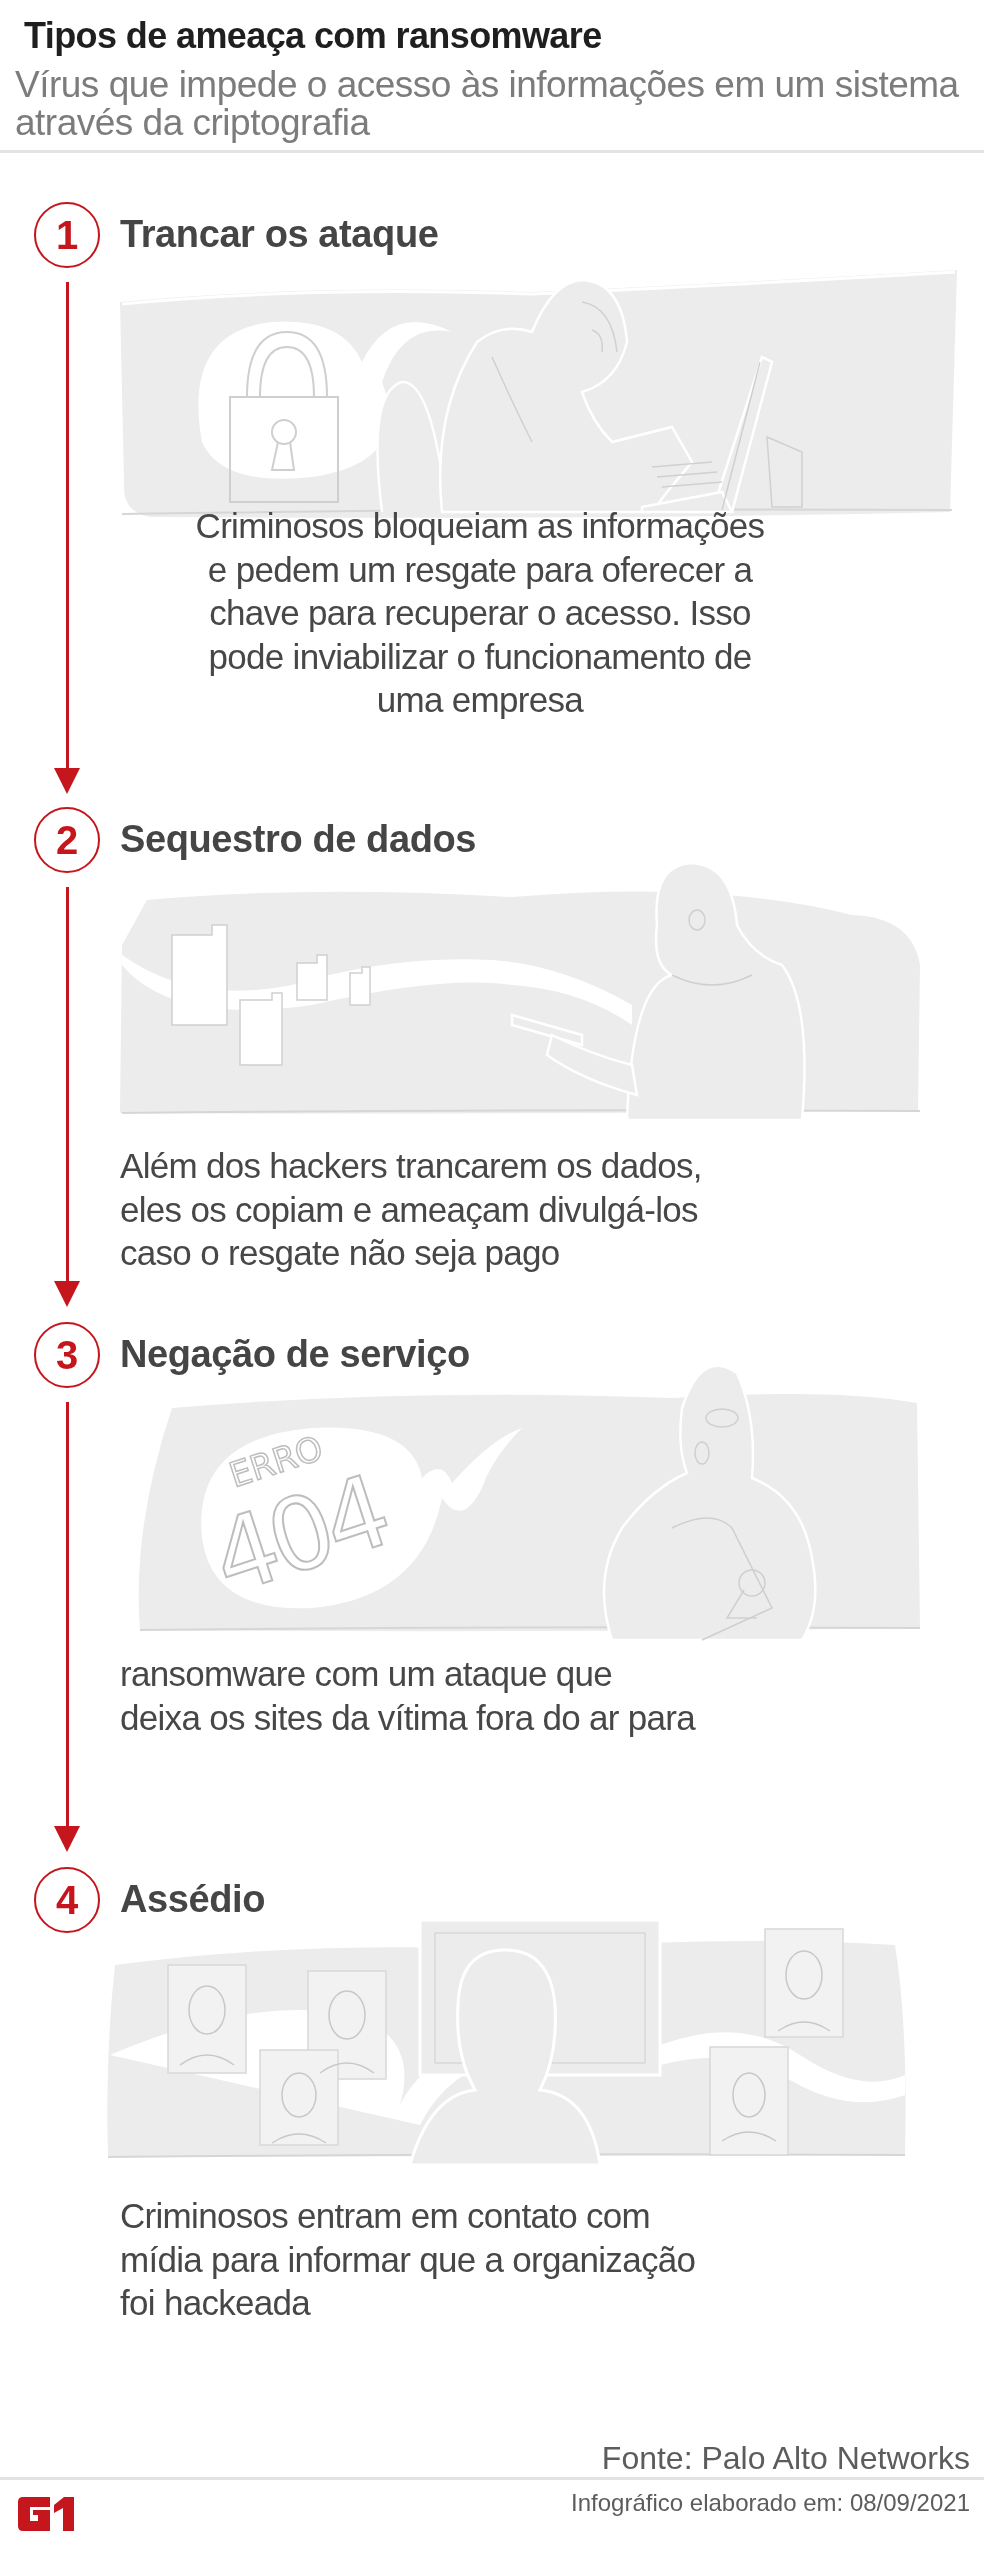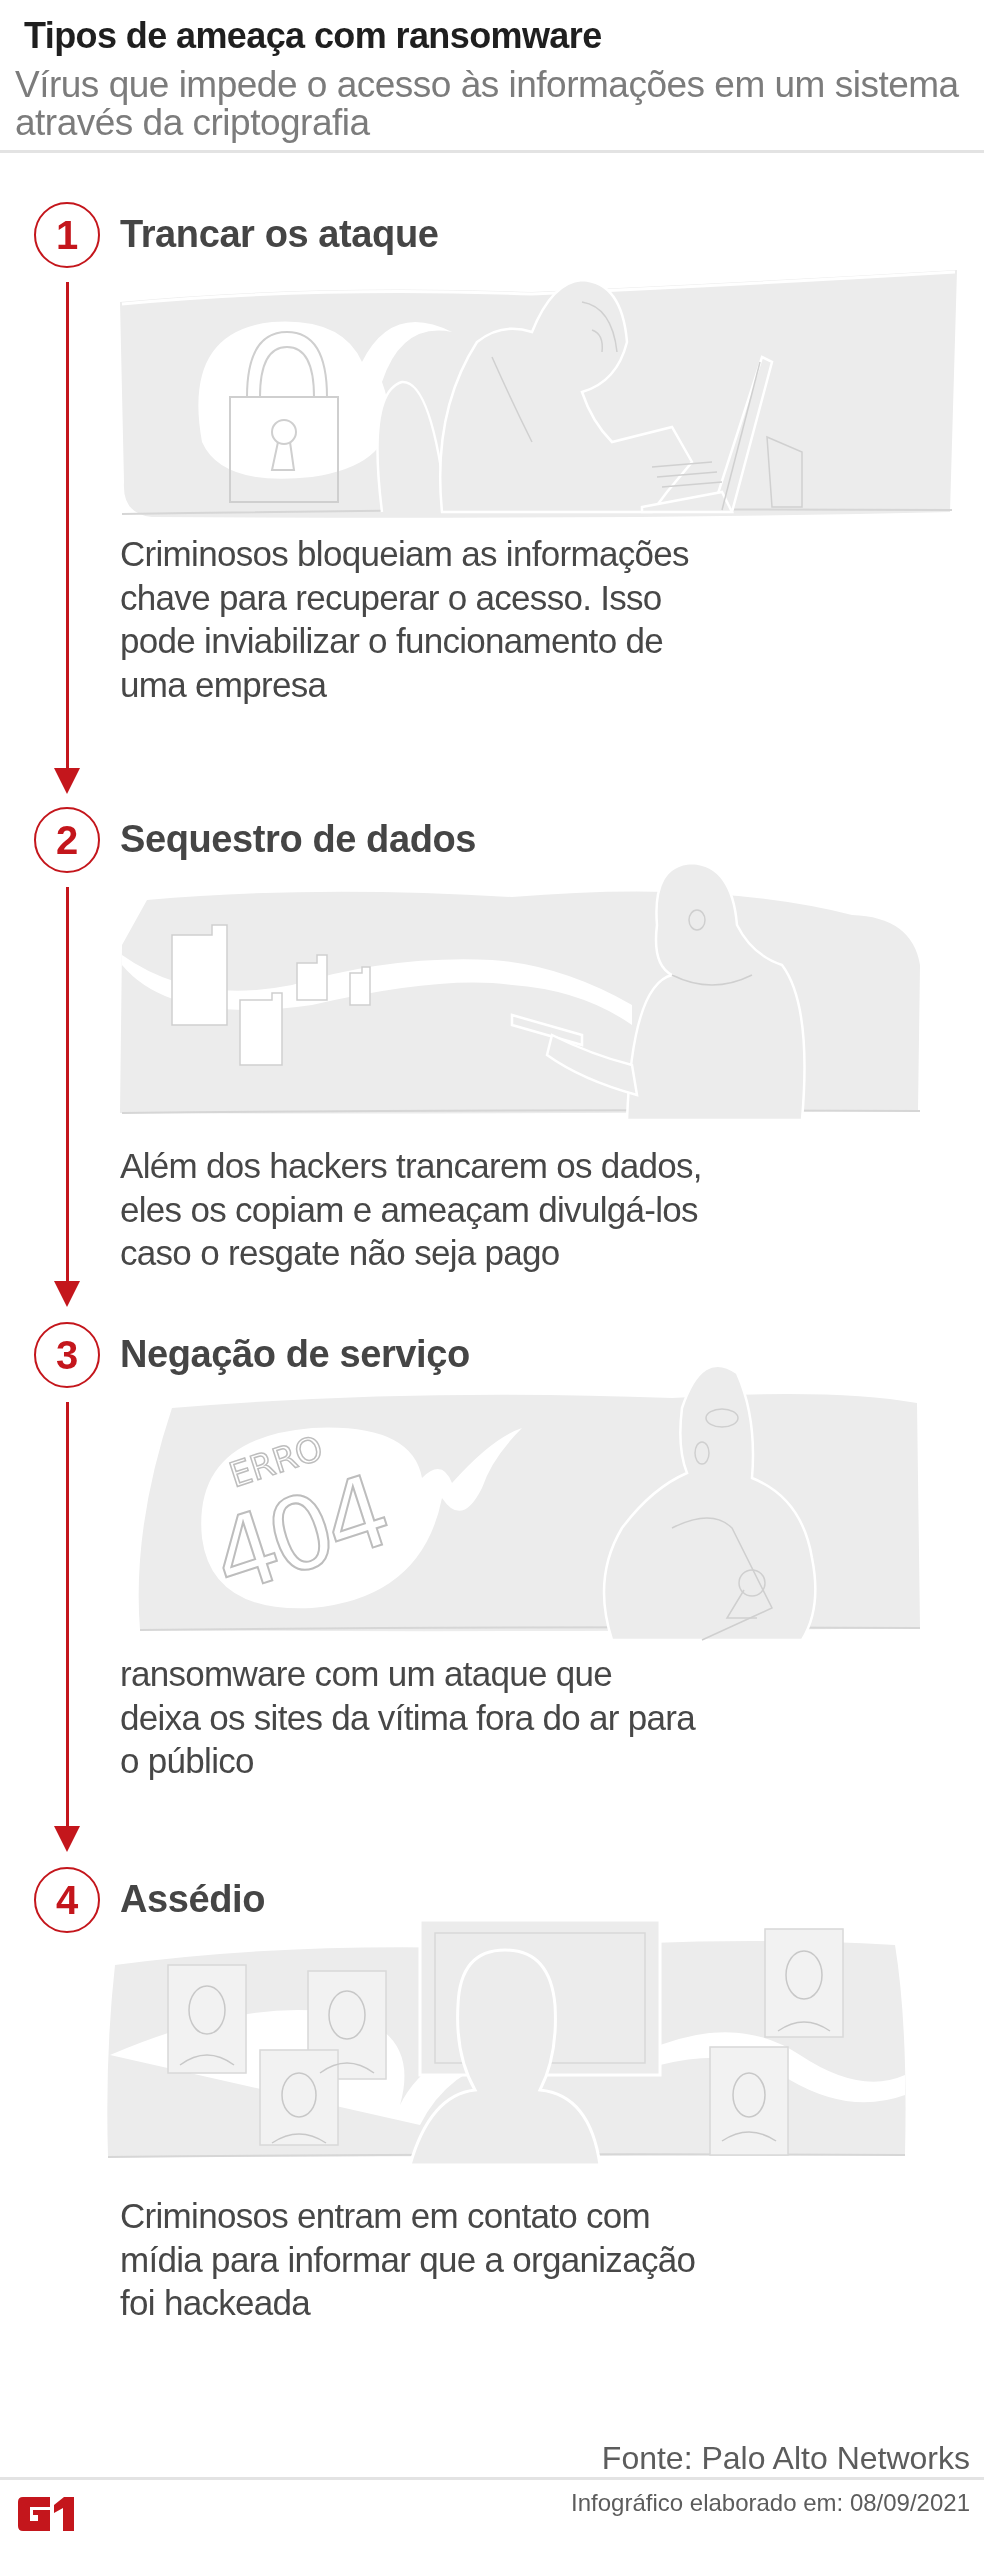--- a/index.html
+++ b/index.html
@@ -66,22 +66,23 @@
   </g>
   <g stroke="#d0d0d0" stroke-width="1.5" fill="none">
     <path d="M470 40 Q500 45 505 90"></path>
     <path d="M480 68 Q492 72 490 90"></path>
     <path d="M380 95 Q400 140 420 180"></path>
     <path d="M540 205 L600 200 M545 215 L605 210 M550 225 L610 220"></path>
     <path d="M648 100 L610 248"></path>
     <path d="M655 175 L660 245 L690 245 L690 190 Z"></path>
   </g>
 </svg>
-<div class="abs body-text" style="top:532px;">
+<div class="abs body-text" style="top:504px;text-align:center;">
   <span>Criminosos bloqueiam as informações</span>
+  <span>e pedem um resgate para oferecer a</span>
   <span>chave para recuperar o acesso. Isso</span>
   <span>pode inviabilizar o funcionamento de</span>
   <span>uma empresa</span>
 </div>
 
 <div class="abs circle" style="left:34px;top:807px;">2</div>
 <div class="abs heading" style="top:817px;">Sequestro de dados</div>
 <svg class="abs panel" style="left:112px;top:825px;" width="820" height="295" viewBox="0 0 820 295">
   <path d="M35 75 Q200 60 400 72 Q600 55 740 90 Q800 92 808 140 L806 285 Q400 290 8 288 L10 120 Z" fill="#ececec"></path>
   <path d="M10 140 Q60 200 200 180 Q330 150 400 160 Q470 165 520 200 L520 180 Q450 140 380 135 Q280 130 180 160 Q80 180 10 130 Z" fill="#ffffff"></path>
@@ -125,21 +126,20 @@
     <ellipse cx="610" cy="40" rx="16" ry="9"></ellipse>
     <ellipse cx="590" cy="75" rx="7" ry="11"></ellipse>
     <path d="M560 150 Q600 130 620 150 L660 230 L590 262"></path>
     <circle cx="640" cy="205" r="13"></circle>
     <path d="M632 212 L615 240 L645 240"></path>
   </g>
 </svg>
 <div class="abs body-text" style="top:1652px;">
   <span>ransomware com um ataque que</span>
   <span>deixa os sites da vítima fora do ar para</span>
-  <span>o público</span>
 </div>
 
 <div class="abs circle" style="left:34px;top:1867px;">4</div>
 <div class="abs heading" style="top:1877px;">Assédio</div>
 <svg class="abs panel" style="left:100px;top:1905px;" width="830" height="260" viewBox="0 0 830 260">
   <path d="M15 60 Q200 35 430 45 Q620 30 795 40 Q808 120 805 250 L8 252 Q5 150 15 60 Z" fill="#ececec"></path>
   <path d="M8 252 Q400 248 805 250" stroke="#d6d6d6" stroke-width="2" fill="none"></path>
   <path d="M10 150 Q150 90 250 110 Q320 130 300 200 Q330 140 420 130 L420 150 Q350 160 320 220 Z" fill="#ffffff"></path>
   <path d="M560 140 Q640 110 700 150 Q760 190 805 170 L805 190 Q750 210 690 175 Q640 140 560 160 Z" fill="#ffffff"></path>
   <g fill="#ececec" stroke="#ffffff" stroke-width="3">

